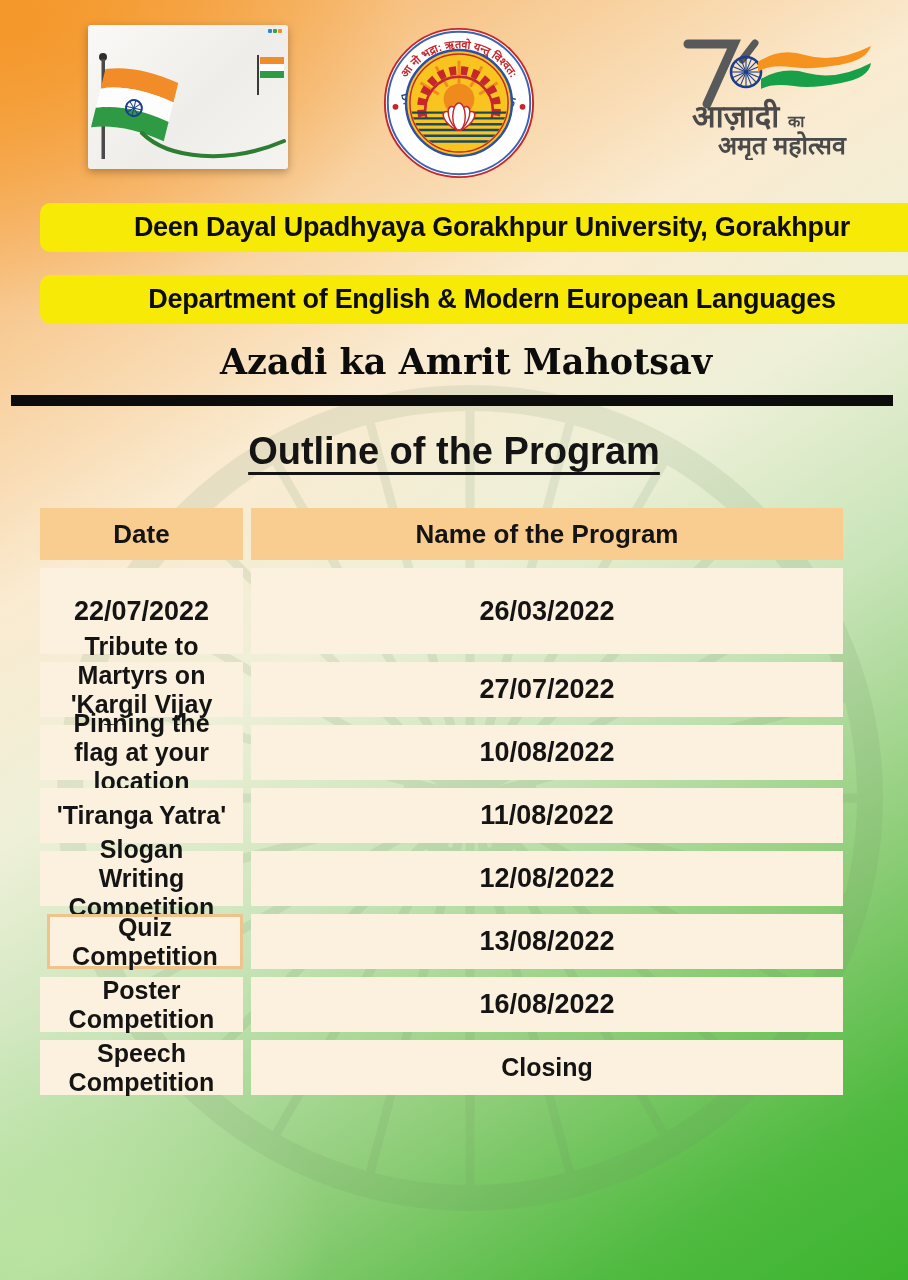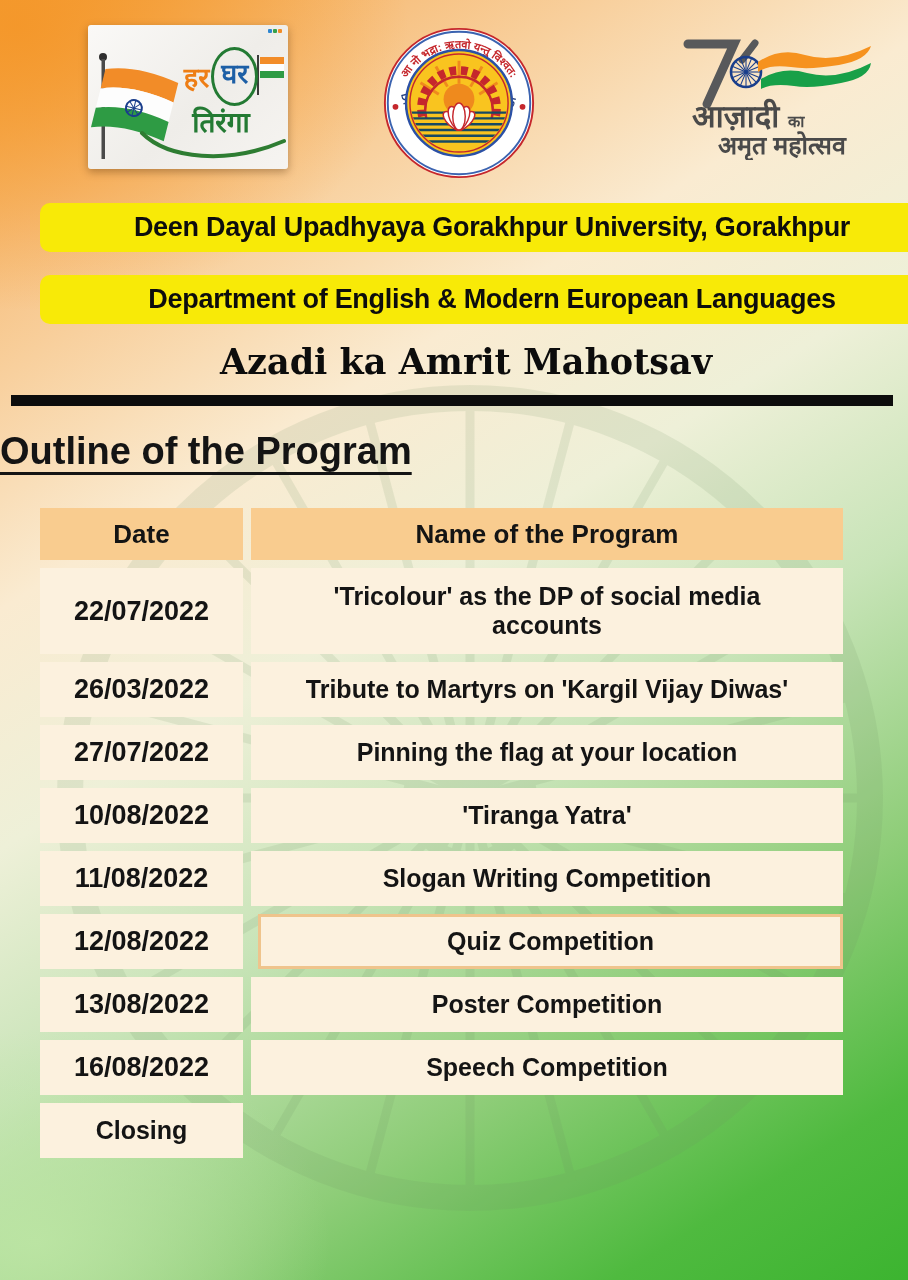--- a/index.html
+++ b/index.html
@@ -32,21 +32,21 @@
   
   .banner { position:absolute; left:40px; width:904px; height:49px; background:#F8EA07;
     border-radius:10px; display:flex; align-items:center; justify-content:center;
     font-weight:bold; font-size:27px; letter-spacing:-.3px; color:#0D0D0D; z-index:2; }
   .banner-univ { top:203px; }
   .banner-dept { top:275px; }
   
   .event-title { position:absolute; top:341px; left:0; width:100%; text-align:center;
     font-family:"DejaVu Serif", serif; font-weight:bold; font-size:35px; color:#0C0C0C; z-index:2;margin-left:12px; }
   .rule { position:absolute; top:395px; left:11px; width:882px; height:11px; background:#0C0C0C; z-index:2; }
-  .outline-title { position:absolute; top:430px; left:0; width:100%; 
+  .outline-title { position:absolute; top:430px; left:0; width:100%; text-align:center;
     font-weight:bold; font-size:38px; color:#141414; z-index:2;
     text-decoration:underline; text-decoration-thickness:3px; text-underline-offset:8px; }
   
   .table { position:absolute; left:40px; top:508px; width:805px; z-index:2;
     display:grid; grid-template-columns:203px 592px; column-gap:10px; row-gap:14px;
     grid-template-rows:52px minmax(86px,auto) repeat(8,55px);gap:8px; }
   .cell { background:#FCF1DE; display:flex; align-items:center; justify-content:center;
     text-align:center; font-weight:bold; color:#141414; }
   .cell.head { background:#F9CC8F; font-size:26px; }
   .cell.date { font-size:27px; }
@@ -107,27 +107,20 @@
         <path d="M15 66 q30 -12 74 -4 l0 20 q-44 -8 -74 4 z" fill="#2E9B44"></path>
         <circle cx="52" cy="57" r="8" fill="none" stroke="#1A3E8C" stroke-width="2"></circle>
         <g stroke="#1A3E8C" stroke-width="1">
           <line x1="52" y1="49" x2="52" y2="65"></line>
             <line x1="44" y1="57" x2="60" y2="57"></line>
           <line x1="46.3" y1="51.3" x2="57.7" y2="62.7"></line>
             <line x1="57.7" y1="51.3" x2="46.3" y2="62.7"></line>
         </g>
       </g>
     </svg>
-    <div class="hg-text">
-      <div class="hg-line1">
-        <span class="hg-har">हर</span>
-        <span class="hg-ghar">घर</span>
-      </div>
-      <div class="hg-tiranga">तिरंगा</div>
-    </div>
     <svg class="hg-smallflag" width="34" height="44" viewBox="0 0 34 44">
       <line x1="6" y1="2" x2="6" y2="42" stroke="#3a3a3a" stroke-width="2"></line>
       <rect x="8" y="4" width="24" height="7" fill="#F28C28"></rect>
       <rect x="8" y="11" width="24" height="7" fill="#FDFDFD"></rect>
       <rect x="8" y="18" width="24" height="7" fill="#2E9B44"></rect>
     </svg>
     <svg class="hg-swoosh" width="150" height="36" viewBox="0 0 150 36">
       <path d="M4 4 C 30 30, 90 36, 146 12" stroke="#2E7D32" stroke-width="4" fill="none" stroke-linecap="round"></path>
     </svg>
   </div>
@@ -209,23 +202,20 @@
 
   <div class="event-title">Azadi ka Amrit Mahotsav</div>
   <div class="rule"></div>
   <div class="outline-title">Outline of the Program</div>
 
   <div class="table">
     <div class="cell head">Date</div>
     <div class="cell head">Name of the Program</div>
 
     <div class="cell date">22/07/2022</div>
-    <div class="cell prog">
-        <span class="wrapbox">'Tricolour' as the DP of social media accounts</span>
-      </div>
 
     <div class="cell date">26/03/2022</div>
     <div class="cell prog">Tribute to Martyrs on 'Kargil Vijay Diwas'</div>
 
     <div class="cell date">27/07/2022</div>
     <div class="cell prog">Pinning the flag at your location</div>
 
     <div class="cell date">10/08/2022</div>
     <div class="cell prog">'Tiranga Yatra'</div>
 

